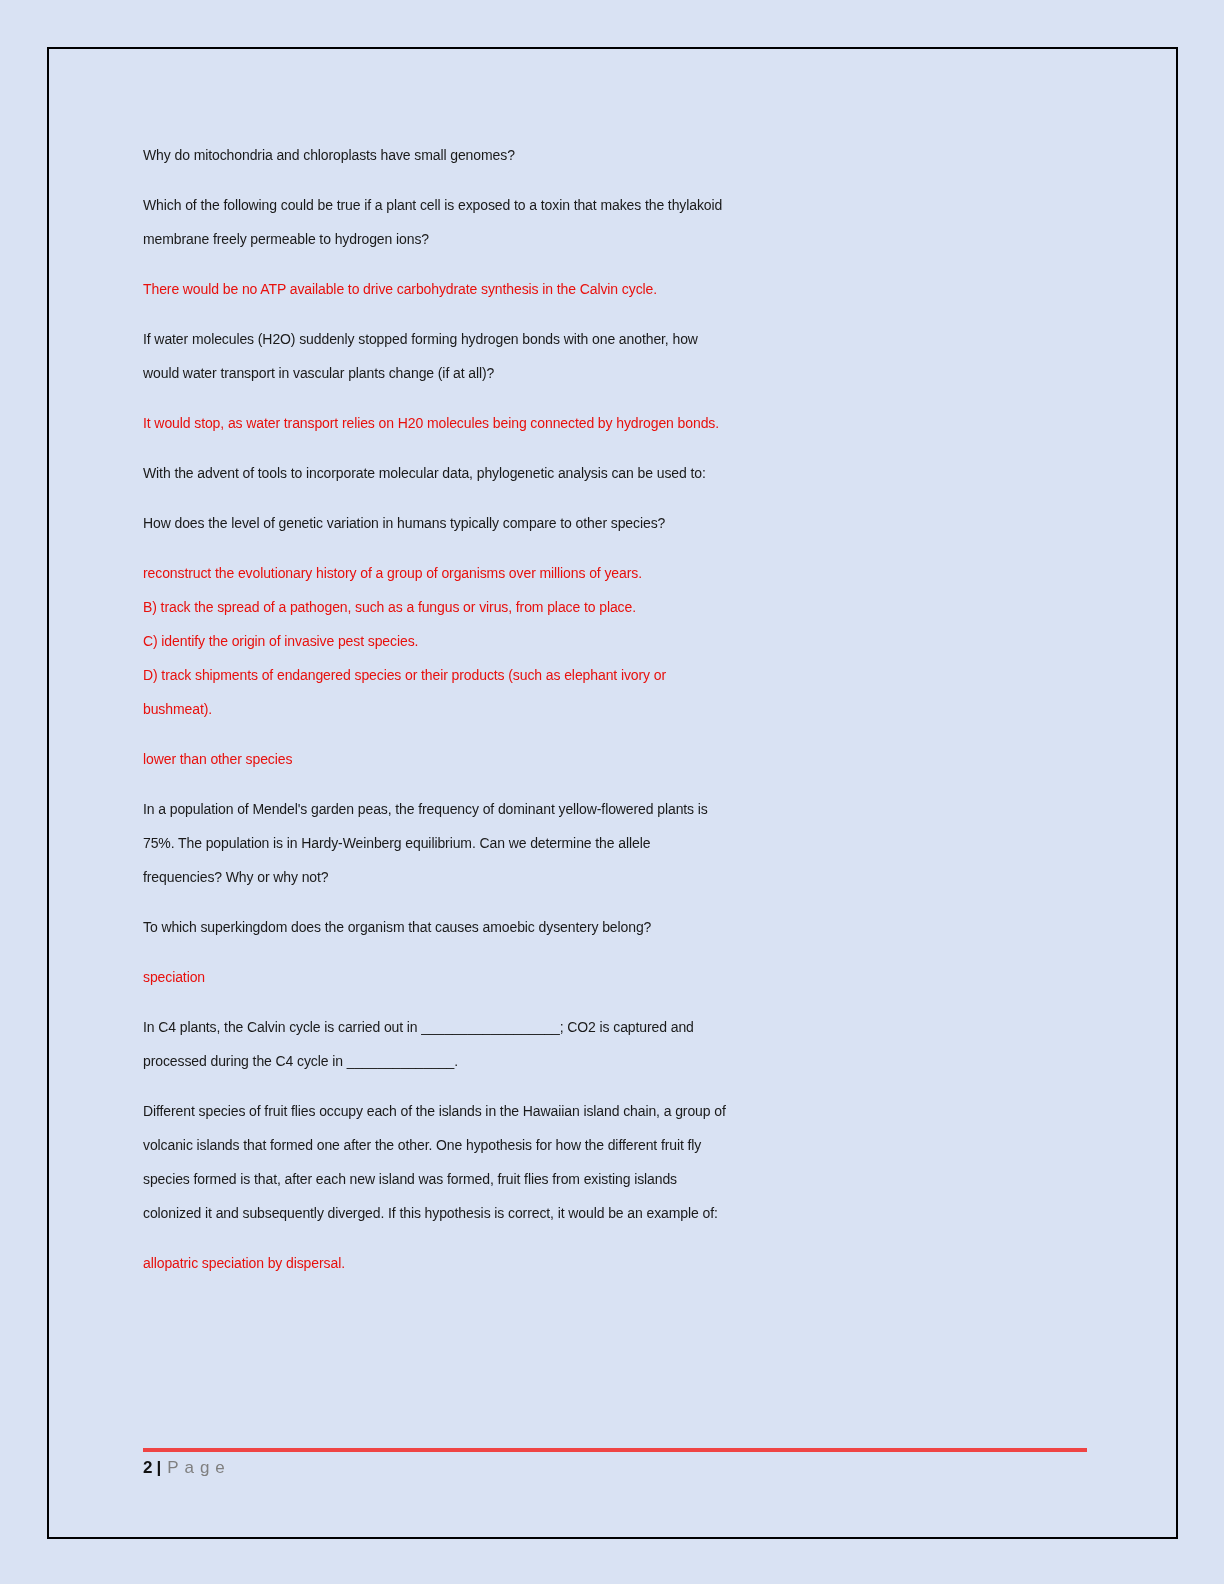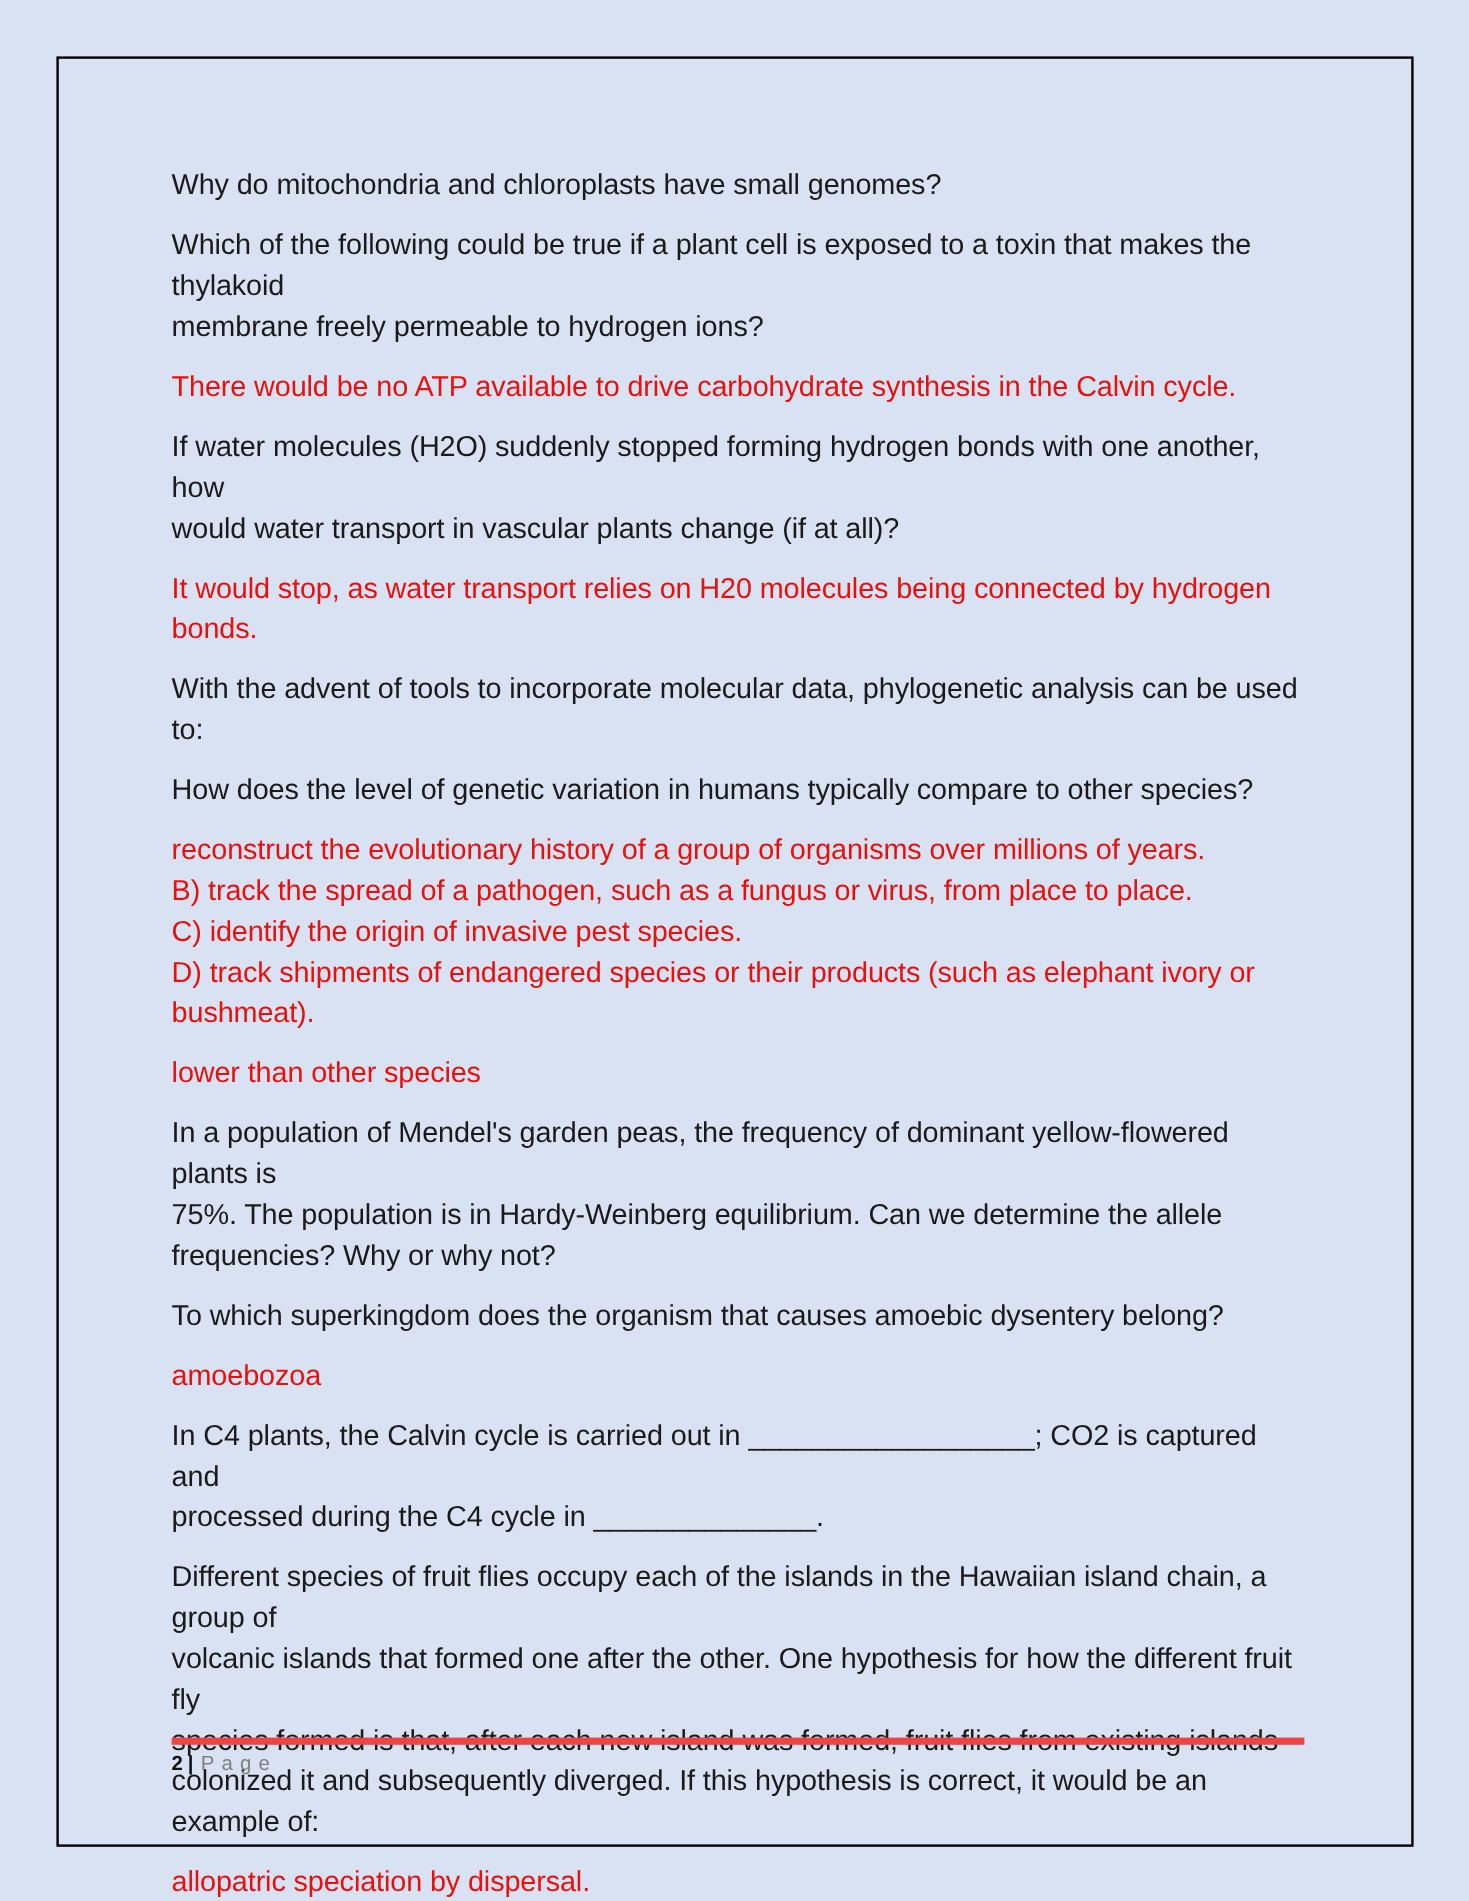--- a/index.html
+++ b/index.html
@@ -23,36 +23,36 @@
     border: 2px solid #000000;
     box-sizing: content-box;
   }
   .content {
     position: absolute;
     left: 143px;
     top: 138px;
     width: 944px;
   }
   .para {
-    font-size: 24px;
+    font-size: 14px;
     line-height: 34px;
     letter-spacing: -0.1px;
     margin: 0 0 16px 0;
     white-space: pre-wrap;
     color: #1a1a1a;
   }
   .para.answer {
     color: #e8100c;
   }
   .footer {
     position: absolute;
     left: 143px;
     top: 1448px;
     width: 944px;
-    border-top: 6px solid #ef4444;
+    border-top: 4px solid #ef4444;
     padding-top: 6px;
     font-size: 17px;
     color: #1a1a1a;
   }
   .footer .page-num {
     font-weight: bold;
     color: #111111;
   }
   .footer .sep {
     font-weight: bold;
@@ -82,21 +82,21 @@
   <div class="para answer">reconstruct the evolutionary history of a group of organisms over millions of years.
 B) track the spread of a pathogen, such as a fungus or virus, from place to place.
 C) identify the origin of invasive pest species.
 D) track shipments of endangered species or their products (such as elephant ivory or
 bushmeat).</div>
   <div class="para answer">lower than other species</div>
   <div class="para question">In a population of Mendel's garden peas, the frequency of dominant yellow-flowered plants is
 75%. The population is in Hardy-Weinberg equilibrium. Can we determine the allele
 frequencies? Why or why not?</div>
   <div class="para question">To which superkingdom does the organism that causes amoebic dysentery belong?</div>
-  <div class="para answer">amoebozoa</div>
+  <div class="para answer">speciation</div>
   <div class="para question">In C4 plants, the Calvin cycle is carried out in __________________; CO2 is captured and
 processed during the C4 cycle in ______________.</div>
   <div class="para question">Different species of fruit flies occupy each of the islands in the Hawaiian island chain, a group of
 volcanic islands that formed one after the other. One hypothesis for how the different fruit fly
 species formed is that, after each new island was formed, fruit flies from existing islands
 colonized it and subsequently diverged. If this hypothesis is correct, it would be an example of:</div>
   <div class="para answer">allopatric speciation by dispersal.</div>
 </div>
 
 <div class="footer">

